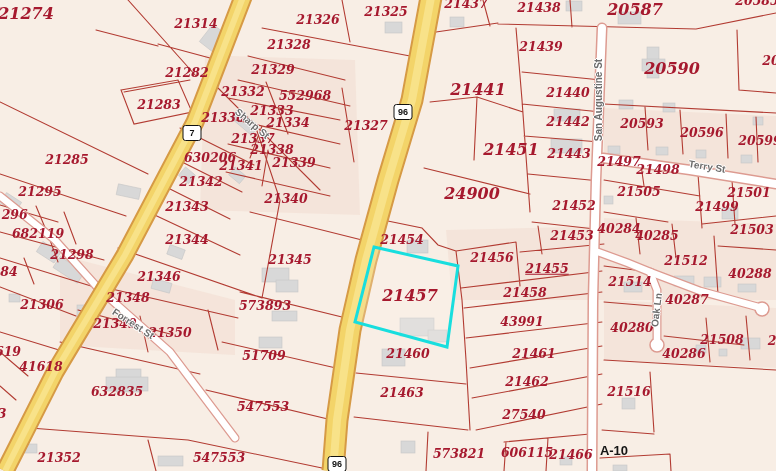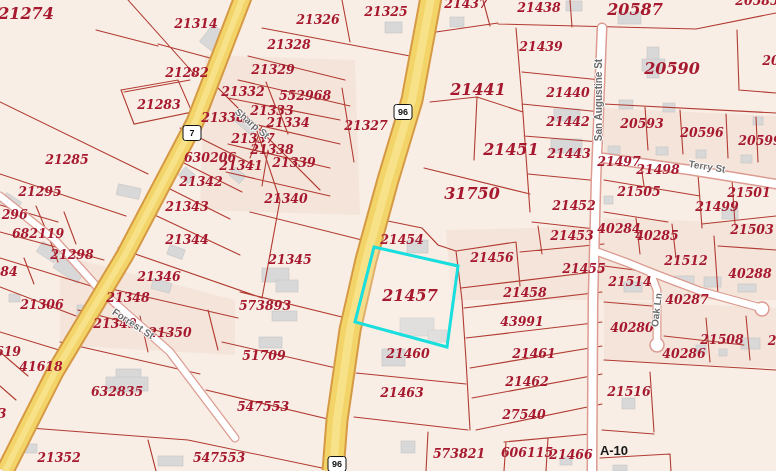--- a/index.html
+++ b/index.html
@@ -205,40 +205,40 @@
       <div class="plabel" style="left: 568px; top: 93px;">21440</div>
       <div class="plabel big" style="left: 478px; top: 90px;">21441</div>
       <div class="plabel" style="left: 568px; top: 122px;">21442</div>
       <div class="plabel" style="left: 624px; top: 124px; padding-left: 36px;">20593</div>
       <div class="plabel" style="left: 702px; top: 133px;">20596</div>
       <div class="plabel" style="left: 760px; top: 141px;">20599</div>
       <div class="plabel" style="left: 569px; top: 154px;">21443</div>
       <div class="plabel" style="left: 619px; top: 162px;">21497</div>
       <div class="plabel" style="left: 658px; top: 170px;">21498</div>
       <div class="plabel big" style="left: 511px; top: 150px;">21451</div>
-      <div class="plabel big" style="left: 472px; top: 194px;">31750</div>
+      <div class="plabel big" style="left: 472px; top: 194px;">24900</div>
       <div class="plabel" style="left: 639px; top: 192px;">21505</div>
       <div class="plabel" style="left: 749px; top: 193px;">21501</div>
       <div class="plabel" style="left: 717px; top: 207px;">21499</div>
       <div class="plabel" style="left: 574px; top: 206px;">21452</div>
       <div class="plabel" style="left: 752px; top: 230px;">21503</div>
       <div class="plabel" style="left: 619px; top: 229px;">40284</div>
       <div class="plabel" style="left: 657px; top: 236px;">40285</div>
       <div class="plabel" style="left: 686px; top: 261px;">21512</div>
       <div class="plabel" style="left: 750px; top: 274px;">40288</div>
       <div class="plabel" style="left: 630px; top: 282px;">21514</div>
       <div class="plabel" style="left: 632px; top: 328px;">40280</div>
       <div class="plabel" style="left: 687px; top: 300px;">40287</div>
       <div class="plabel" style="left: 722px; top: 340px;">21508</div>
       <div class="plabel" style="left: 772px; top: 341px;">2</div>
       <div class="plabel" style="left: 684px; top: 354px;">40286</div>
       <div class="plabel" style="left: 629px; top: 392px;">21516</div>
       <div class="plabel" style="left: 572px; top: 236px;">21453</div>
       <div class="plabel" style="left: 492px; top: 258px;">21456</div>
-      <div class="plabel" style="left: 584px; top: 269px;">21455</div>
+      <div class="plabel" style="left: 547px; top: 269px; text-decoration: underline;">21455</div>
       <div class="plabel" style="left: 525px; top: 293px;">21458</div>
       <div class="plabel" style="left: 522px; top: 322px;">43991</div>
       <div class="plabel" style="left: 534px; top: 354px;">21461</div>
       <div class="plabel" style="left: 527px; top: 382px;">21462</div>
       <div class="plabel" style="left: 524px; top: 415px;">27540</div>
       <div class="plabel" style="left: 527px; top: 453px;">606115</div>
       <div class="plabel" style="left: 571px; top: 455px;">21466</div>
       <div class="plabel" style="left: 459px; top: 454px;">573821</div>
       <div class="plabel" style="left: 402px; top: 240px;">21454</div>
       <div class="plabel big" style="left: 410px; top: 296px;">21457</div>

